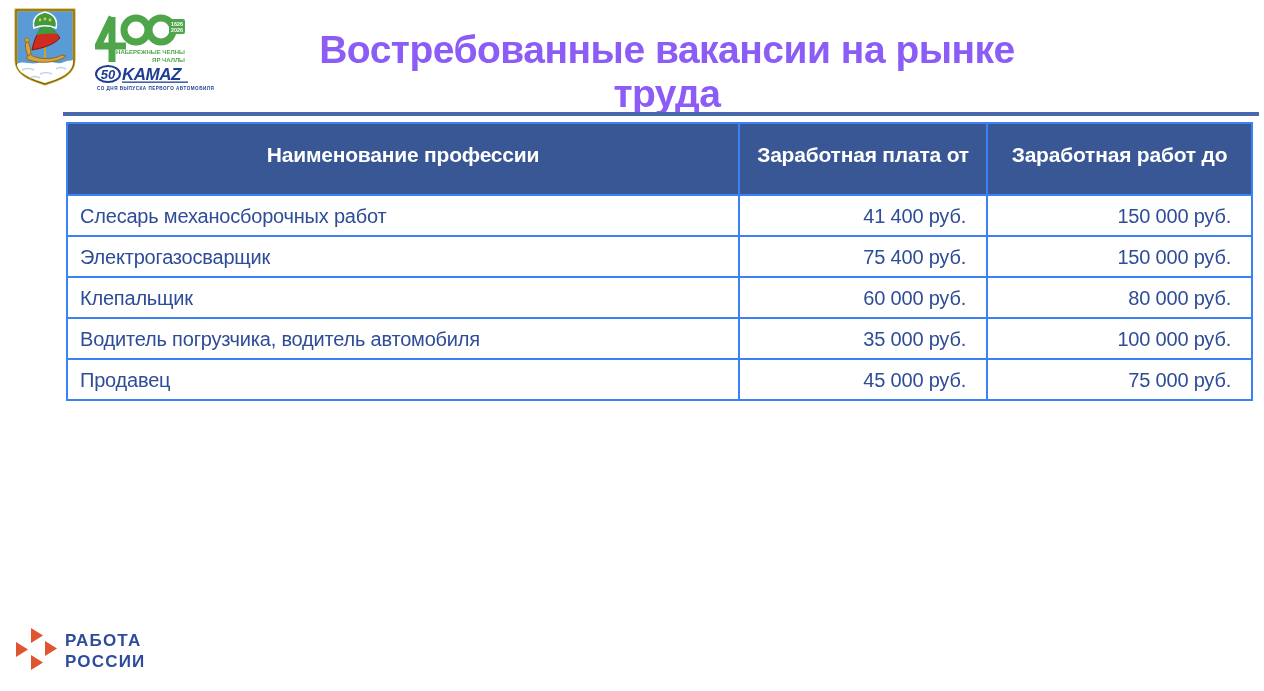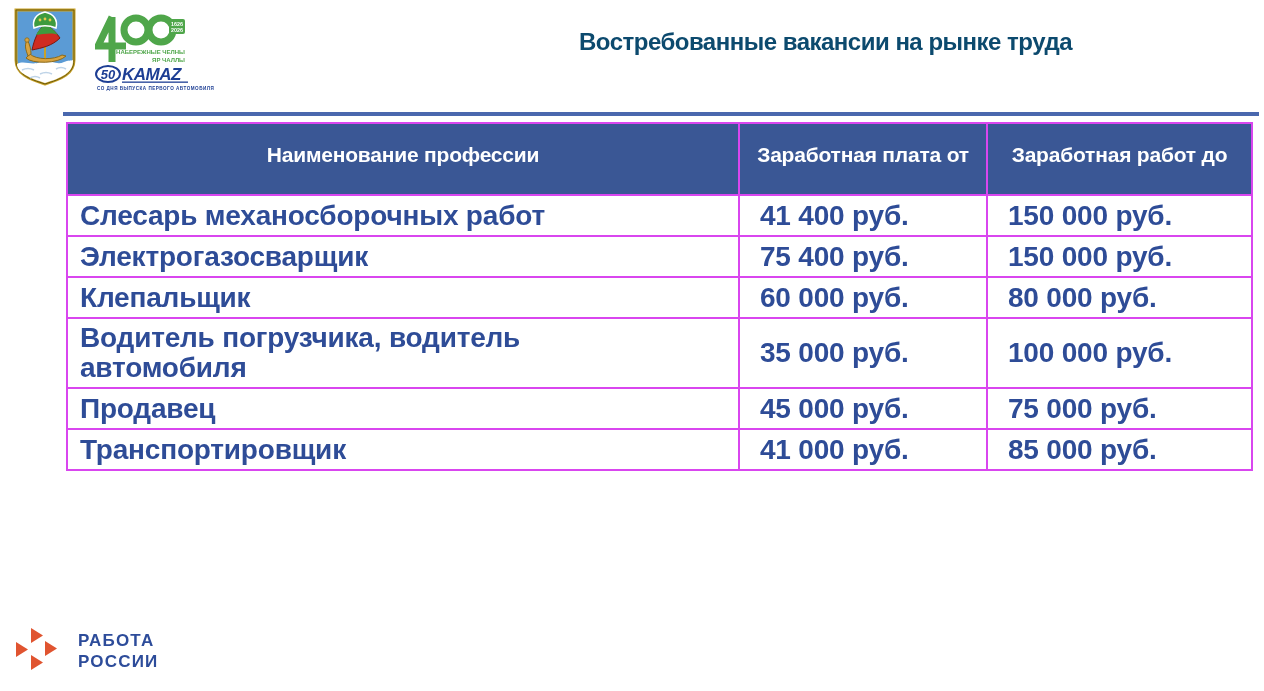--- a/index.html
+++ b/index.html
@@ -8,50 +8,50 @@
     font-family:"Liberation Sans", sans-serif; overflow:hidden;
   }
 
   
   .coat { position:absolute; left:14px; top:8px; }
   .jubilee { position:absolute; left:95px; top:12px; }
 
   
   .title {
     position:absolute; left:262px; top:28px; width:810px;
-    text-align:right; font-size:24px; font-weight:bold;
-    letter-spacing:-0.5px; color:#0c4a6e;
+    text-align:center; font-size:39px; font-weight:bold;
+    letter-spacing:-0.5px; color:#8b5cf6;
   }
 
   
   .rule {
     position:absolute; left:63px; top:112px; width:1196px; height:4px;
     background:#4A68AE;
     box-shadow:0 7px 6px -3px rgba(0,0,0,0.18);
   }
 
   
   .tbl-wrap { position:absolute; left:66px; top:122px; }
   table { border-collapse:collapse; table-layout:fixed; width:1185px; }
-  th, td { border:2px solid #d946ef; }
+  th, td { border:2px solid #3b82f6; }
   th {
     background:#3A5795; color:#ffffff; font-size:21px; font-weight:bold;
     height:62px; text-align:center; letter-spacing:-0.2px; padding:0 6px 8px 6px;
     vertical-align:middle;
   }
   td {
-    color:#2E4C97; font-weight:bold; font-size:28px; line-height:30px;
+    color:#2E4C97; font-weight:normal; font-size:20px; line-height:30px;
     padding:4px 20px; letter-spacing:-0.2px; vertical-align:middle;
   }
   tr.body-row { height:41px; }
   td.prof { text-align:left; padding-left:12px; padding-right:84px; }
-  td.sal  { text-align:left; }
+  td.sal  { text-align:right; }
 
   
-  .work-russia { position:absolute; left:16px; top:628px; display:flex; align-items:center; gap:16px; }
+  .work-russia { position:absolute; left:16px; top:628px; display:flex; align-items:center; gap:3px; }
   .wr-text { font-size:17px; font-weight:bold; color:#2D4C9A; letter-spacing:1.2px; line-height:21px; }
 </style>
 </head>
 <body>
 
 <div class="slide">
 
   <svg class="coat" width="62" height="78" viewBox="0 0 62 78">
     <path d="M2,2 H60 V52 C60,66 47,71 31,76 C15,71 2,66 2,52 Z" fill="#5B9BD5" stroke="#C9A227" stroke-width="3"></path>
     <path d="M2,2 H60 V52 C60,66 47,71 31,76 C15,71 2,66 2,52 Z" fill="none" stroke="#6B5a10" stroke-width="1"></path>
@@ -131,25 +131,20 @@
           <tr class="body-row">
             <td class="prof">Водитель погрузчика, водитель автомобиля</td>
             <td class="sal">35 000 руб.</td>
             <td class="sal">100 000 руб.</td>
           </tr>
           <tr class="body-row">
             <td class="prof">Продавец</td>
             <td class="sal">45 000 руб.</td>
             <td class="sal">75 000 руб.</td>
           </tr>
-          <tr class="body-row">
-            <td class="prof">Транспортировщик</td>
-            <td class="sal">41 000 руб.</td>
-            <td class="sal">85 000 руб.</td>
-          </tr>
         </tbody>
     </table>
   </div>
 
   <div class="work-russia">
     <svg width="46" height="46" viewBox="0 0 46 46">
       <g fill="#E05430">
         <path d="M15,0 L15,15 L27,7.5 Z"></path>
         <path d="M0,14 L0,29 L12,21.5 Z"></path>
         <path d="M29,13 L29,28 L41,20.5 Z"></path>

